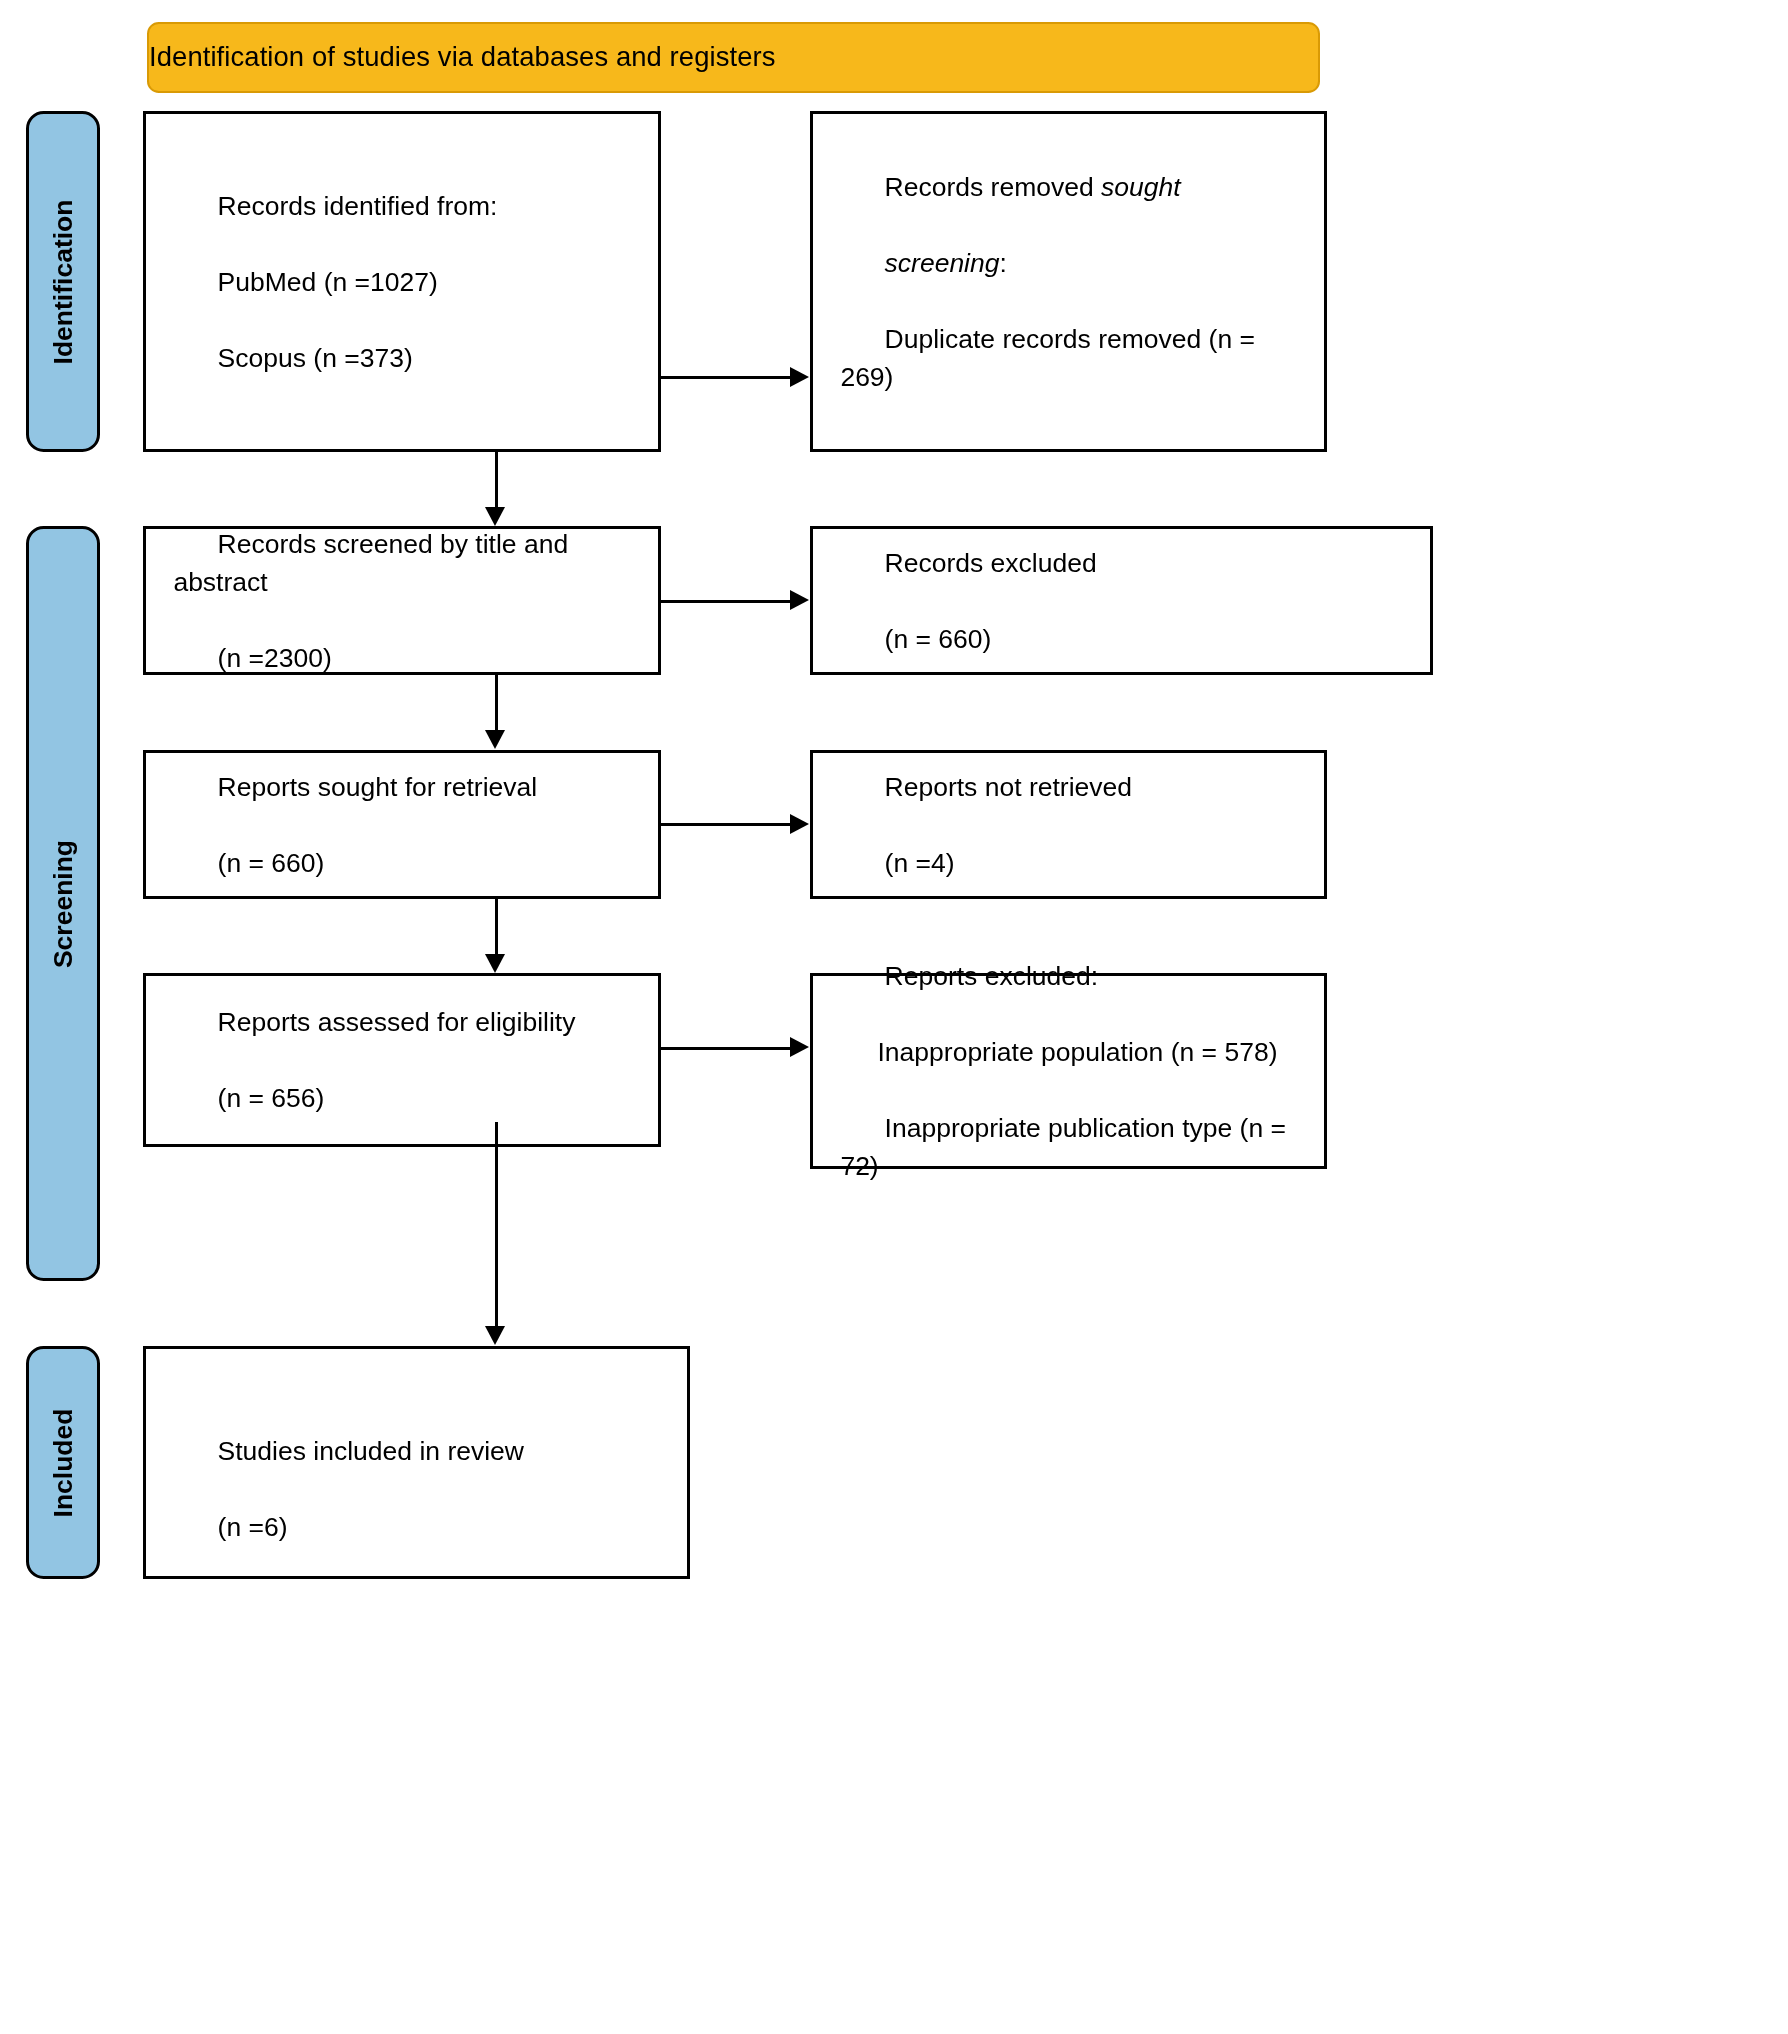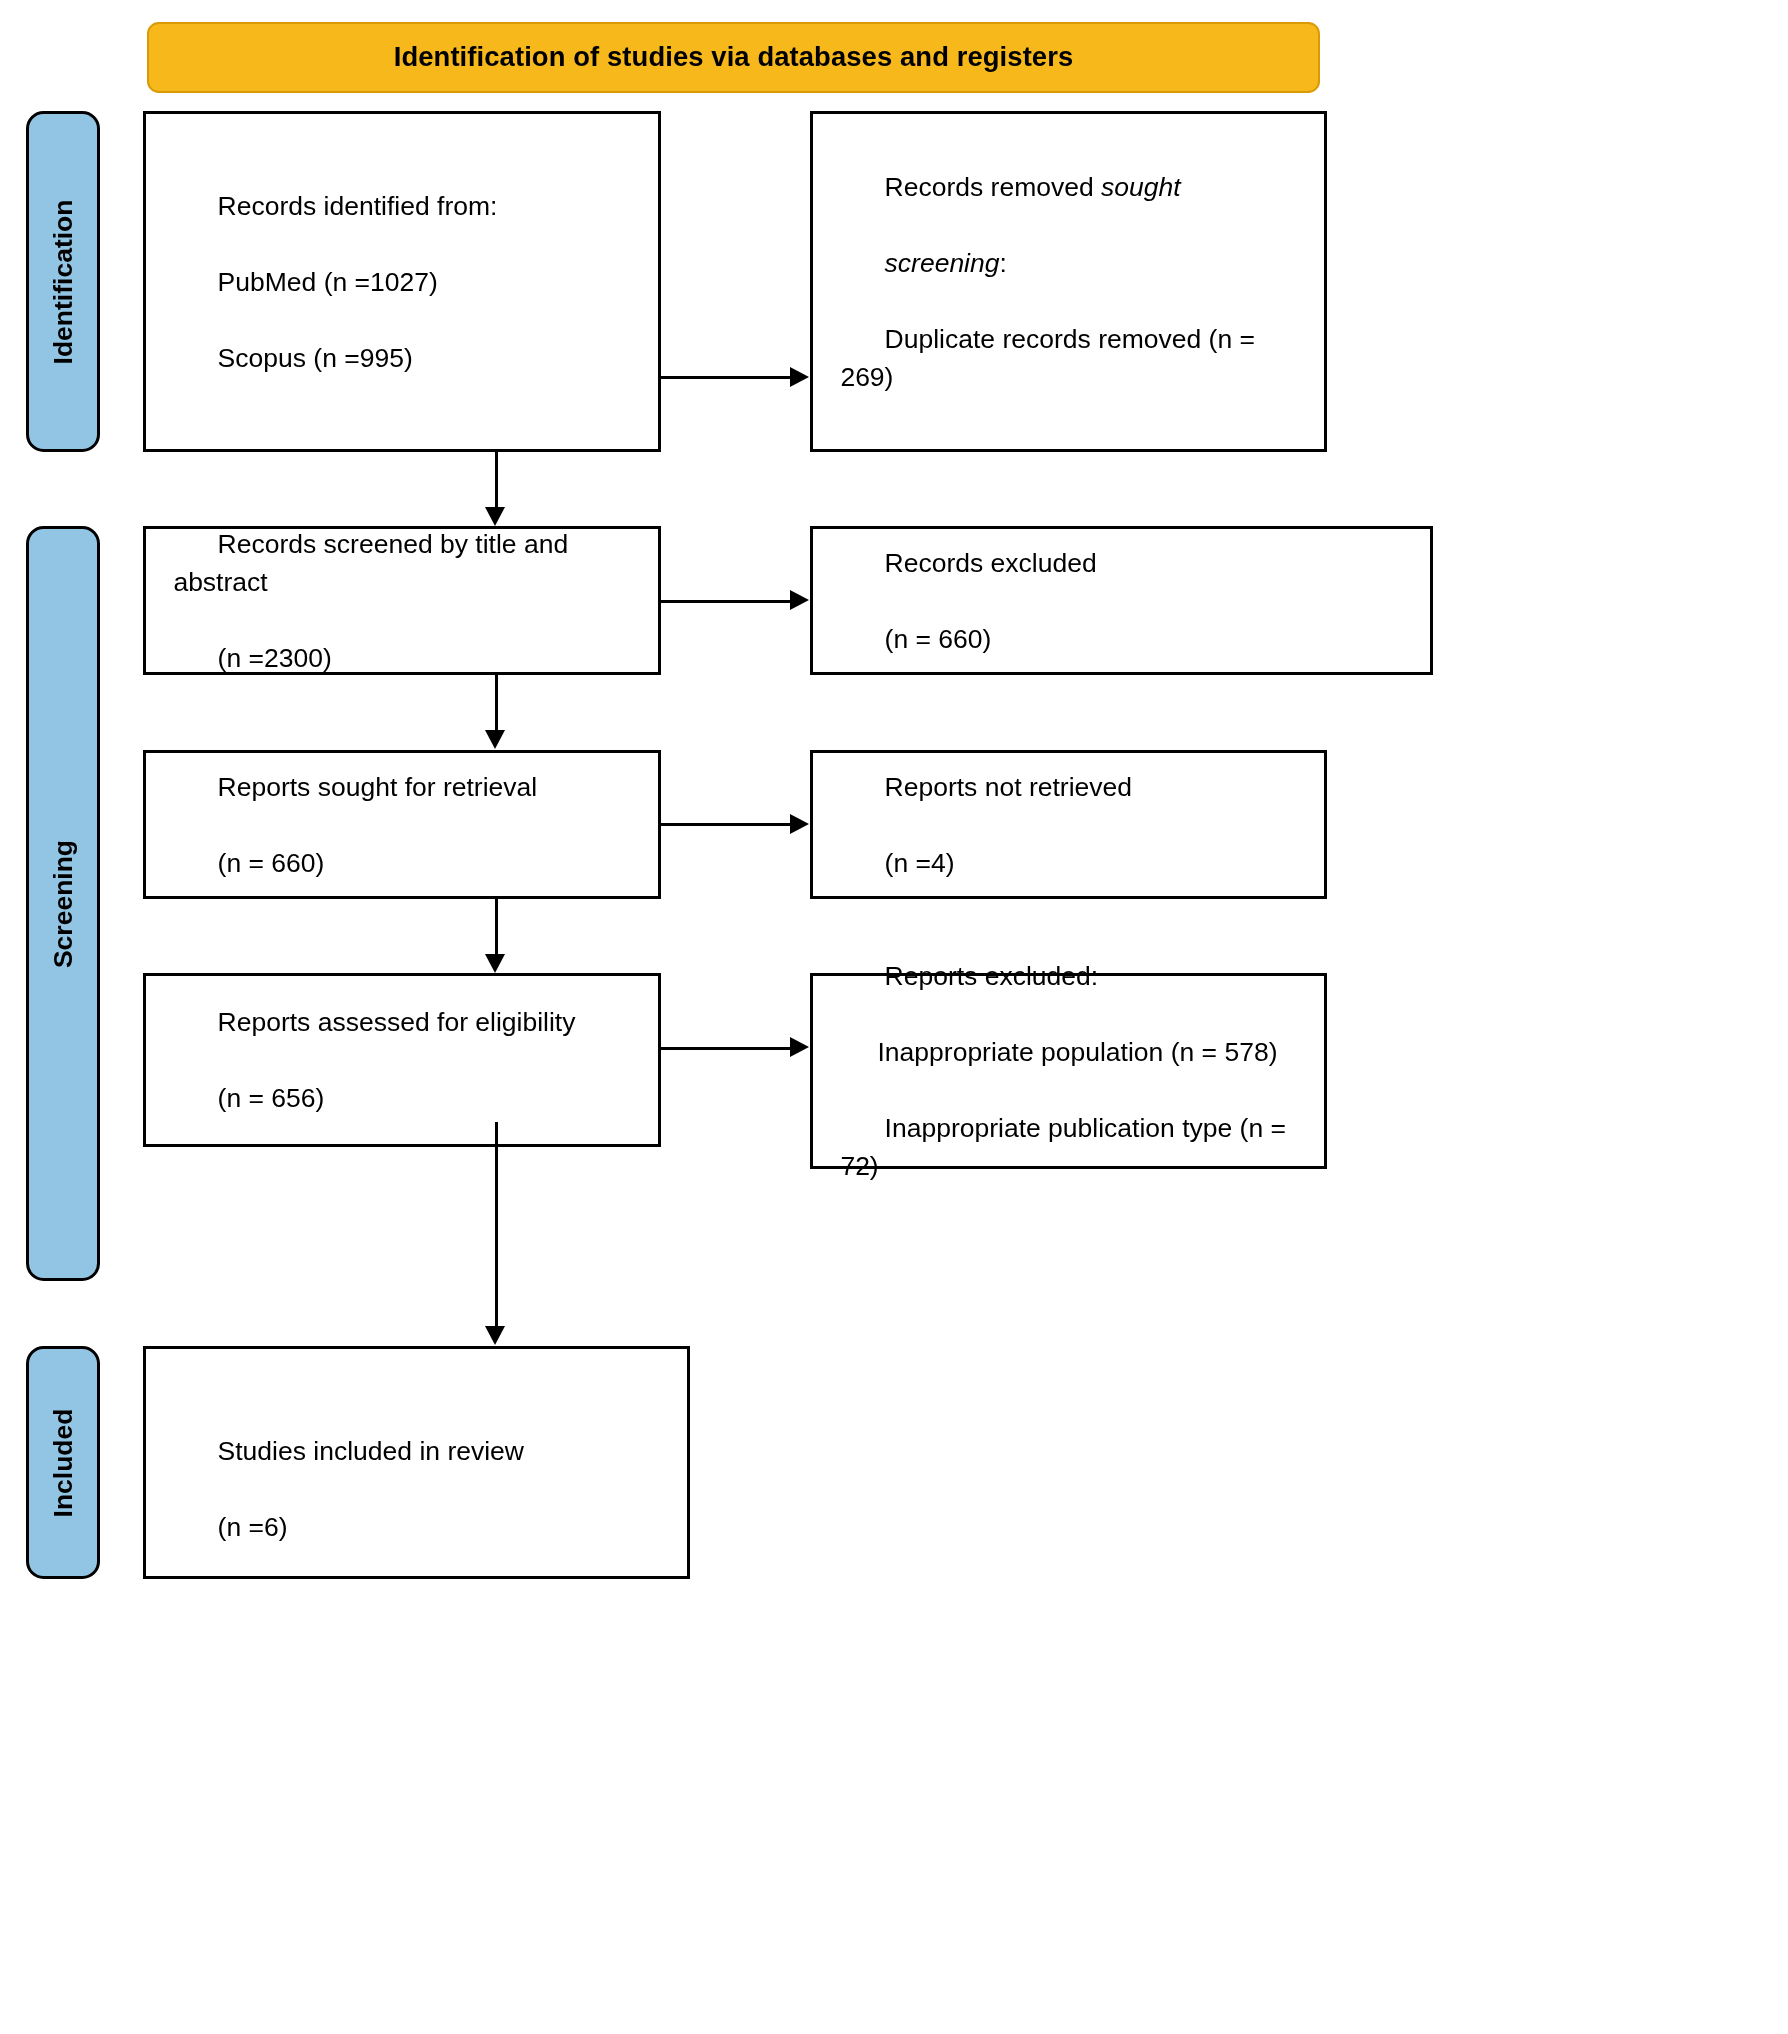--- a/index.html
+++ b/index.html
@@ -11,23 +11,23 @@
   .stage{position:absolute;left:0;top:0;width:1789px;height:2035px;}
 
   
   .banner{
     position:absolute;
     left:147px; top:21.6px; width:1173px; height:71px;
     background:#F7B81B;
     border:2.9px solid #D99A05;
     border-radius:11.8px;
     box-sizing:border-box;
-    display:flex;align-items:center;justify-content:center;
+    display:flex;align-items:center;
     color:#000;
-    font-size:27.4px;font-weight:bold;
+    font-size:27.4px;font-weight:normal;
     letter-spacing:0.1px;
   }
 
   
   .phase{
     position:absolute;
     background:#92C5E3;
     border:3.9px solid #000;
     border-radius:17.6px;
     box-sizing:border-box;
@@ -104,21 +104,21 @@
     <span class="vtext">Screening</span>
   </div>
   <div class="phase" id="phase-included">
     <span class="vtext">Included</span>
   </div>
 
   <div class="box" id="box-identified">
     <div class="txt mid">
       <span>Records identified from:</span><br>
       <span>PubMed (n =1027)</span><br>
-      <span>Scopus (n =995)</span>
+      <span>Scopus (n =373)</span>
     </div>
   </div>
 
   <div class="box" id="box-removed">
     <div class="txt mid">
       <span>Records removed </span><em>sought</em><br>
       <em>screening</em><span>:</span><br>
       <span>Duplicate records removed (n = 269)</span>
     </div>
   </div>

